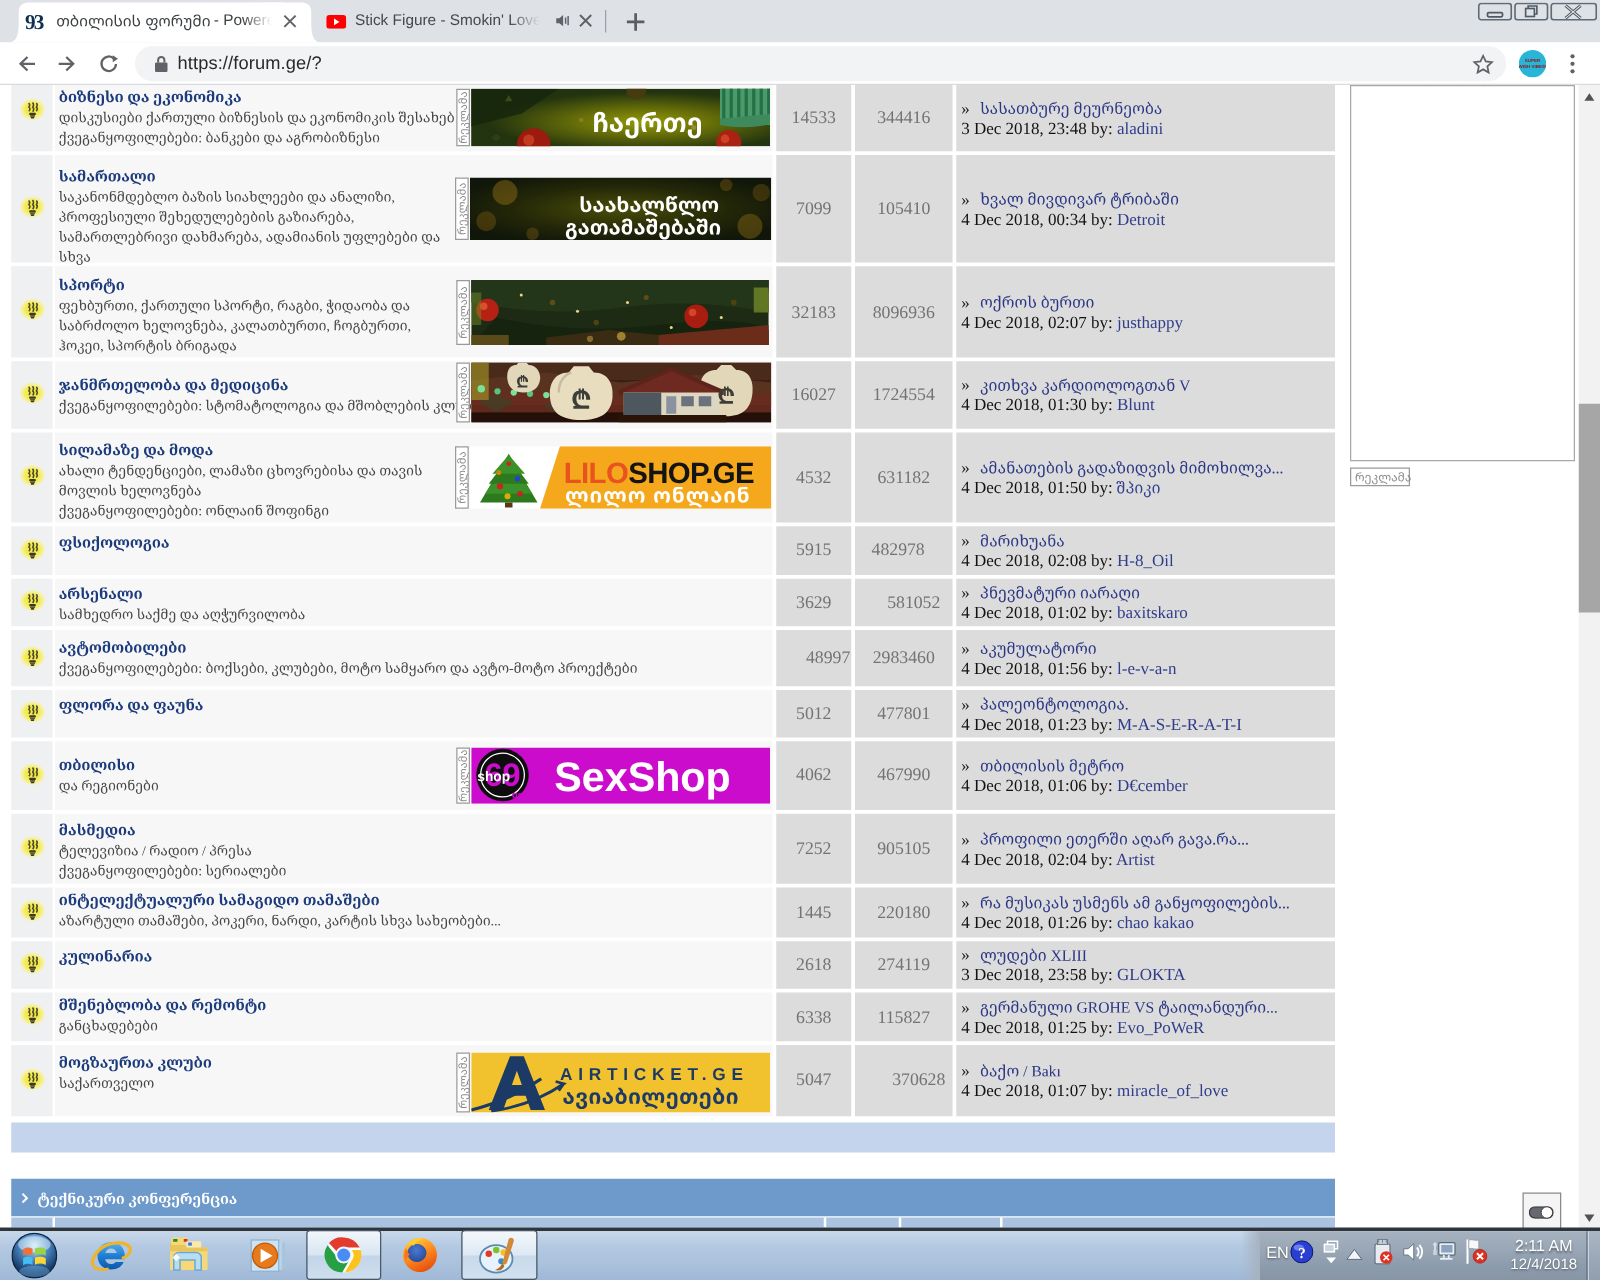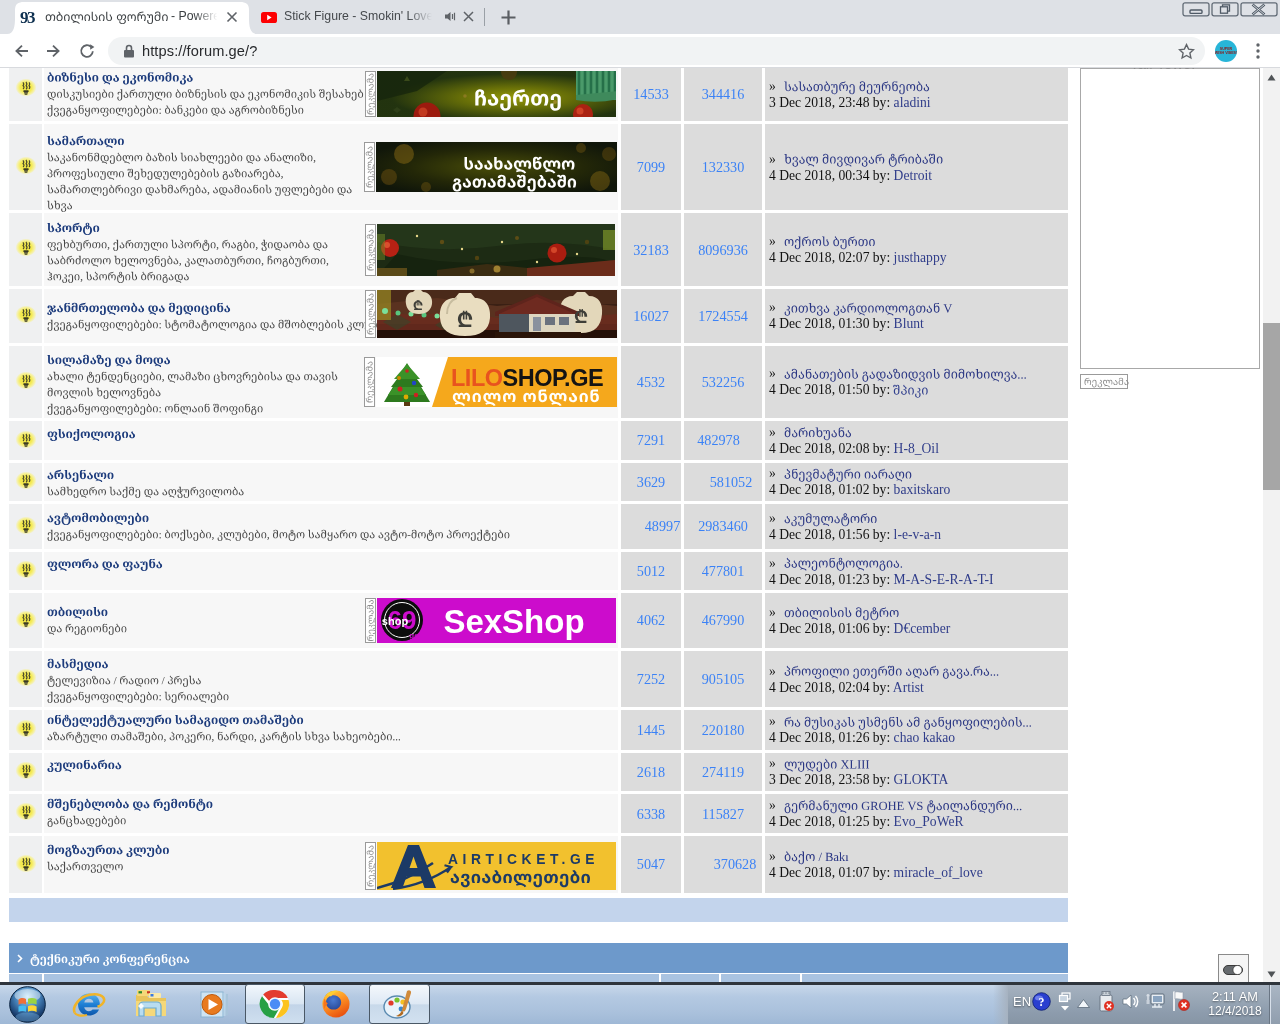--- a/index.html
+++ b/index.html
@@ -1,17 +1,17 @@
 <!DOCTYPE html>
 <html><head><meta charset="utf-8"><title>Forum</title><style>
 html,body{margin:0;padding:0}
 body{width:1280px;height:1024px;overflow:hidden;position:relative;background:#fff;font-family:"Liberation Sans",sans-serif}
 .abs{position:absolute}
 .cell{position:absolute;background:#dcdcdc}
-.num{position:absolute;font-family:"Liberation Serif",serif;font-size:14.2px;color:#3b82f6;text-align:center}
+.num{position:absolute;font-family:"Liberation Serif",serif;font-size:14.2px;color:#737373;text-align:center}
 .date{position:absolute;font-family:"Liberation Serif",serif;font-size:13.6px;color:#121212;white-space:nowrap}
 .date a{color:#303d8a}
 </style></head><body>
 <div class="abs" style="left:0;top:0;width:1280px;height:34px;background:#dee1e6"></div>
 <svg class="abs" style="left:0;top:0" width="270" height="34" viewBox="0 0 270 34">
 <path d="M7 34 C14 34 15 26 15 18 L15 10 C15 4 18 2 24 2 L240 2 C246 2 249 4 249 10 L249 18 C249 26 250 34 257 34 Z" fill="#ffffff"></path>
   </svg>
 <div class="abs" style="left:20px;top:7.5px;width:18px;height:18px;font-family:'Liberation Serif',serif;font-weight:bold;font-size:17px;color:#0e3050;letter-spacing:-1.5px">93</div>
 <div class="abs" style="left:171px;top:9px;width:51px;overflow:hidden;white-space:nowrap;font-size:12.3px;color:#3c4043">- Powered b</div>
 <div class="abs" style="left:195px;top:2px;width:32px;height:30px;background:linear-gradient(to right,rgba(255,255,255,0),#ffffff 70%);z-index:5"></div>
@@ -125,21 +125,21 @@
 <g stroke="#4a4a2e" stroke-width="1.2" fill="none">
 <path d="M8.9 4.4 C10.2 5.7 10.2 6.4 9.1 7.7 C10.4 8.6 10.2 9.7 9.1 11"></path>
 <path d="M12 4 C13.3 5.5 13.3 6.2 12.2 7.7 C13.5 8.8 13.3 9.9 12.2 11.4"></path>
 <path d="M15.1 4.4 C16.2 5.7 16.2 6.4 15.1 7.7 C16.2 8.6 16 9.7 15.1 11"></path>
 </g>
 <rect x="9.4" y="12.2" width="5.2" height="1.8" rx="0.5" fill="#3a3a22"></rect>
 <rect x="10" y="14" width="4" height="1.4" rx="0.5" fill="#5a5a3e"></rect>
 <rect x="10.6" y="15.4" width="2.8" height="1.3" rx="0.5" fill="#3a3a22"></rect>
 </svg>
 <div class="num" style="left:621px;top:159px;width:60px">7099</div>
-<div class="num" style="left:684px;top:159px;width:78px">132330</div>
+<div class="num" style="left:684px;top:159px;width:78px">105410</div>
 <div class="date" style="left:769px;top:152px;color:#222">»</div>
 <div class="date" style="left:769px;top:168px">4 Dec 2018, 00:34 by: <a>Detroit</a></div>
 <div class="cell" style="left:9px;top:213px;width:33px;height:73px;background:#eff0f1"></div>
 <div class="cell" style="left:44px;top:213px;width:574px;height:73px;background:#f7f7f7"></div>
 <div class="cell" style="left:621px;top:213px;width:60px;height:73px"></div>
 <div class="cell" style="left:684px;top:213px;width:78px;height:73px"></div>
 <div class="cell" style="left:765px;top:213px;width:303px;height:73px"></div>
 <svg class="abs" style="left:14px;top:238px" width="24" height="23" viewBox="0 0 24 23">
 <defs>
       <radialGradient id="bg8" cx="50%" cy="50%" r="50%">
@@ -209,21 +209,21 @@
 <g stroke="#4a4a2e" stroke-width="1.2" fill="none">
 <path d="M8.9 4.4 C10.2 5.7 10.2 6.4 9.1 7.7 C10.4 8.6 10.2 9.7 9.1 11"></path>
 <path d="M12 4 C13.3 5.5 13.3 6.2 12.2 7.7 C13.5 8.8 13.3 9.9 12.2 11.4"></path>
 <path d="M15.1 4.4 C16.2 5.7 16.2 6.4 15.1 7.7 C16.2 8.6 16 9.7 15.1 11"></path>
 </g>
 <rect x="9.4" y="12.2" width="5.2" height="1.8" rx="0.5" fill="#3a3a22"></rect>
 <rect x="10" y="14" width="4" height="1.4" rx="0.5" fill="#5a5a3e"></rect>
 <rect x="10.6" y="15.4" width="2.8" height="1.3" rx="0.5" fill="#3a3a22"></rect>
 </svg>
 <div class="num" style="left:621px;top:374px;width:60px">4532</div>
-<div class="num" style="left:684px;top:374px;width:78px">532256</div>
+<div class="num" style="left:684px;top:374px;width:78px">631182</div>
 <div class="date" style="left:769px;top:366px;color:#222">»</div>
 <div class="date" style="left:769px;top:382px">4 Dec 2018, 01:50 by: </div>
 <div class="cell" style="left:9px;top:421px;width:33px;height:39px;background:#eff0f1"></div>
 <div class="cell" style="left:44px;top:421px;width:574px;height:39px;background:#f7f7f7"></div>
 <div class="cell" style="left:621px;top:421px;width:60px;height:39px"></div>
 <div class="cell" style="left:684px;top:421px;width:78px;height:39px"></div>
 <div class="cell" style="left:765px;top:421px;width:303px;height:39px"></div>
 <svg class="abs" style="left:14px;top:430px" width="24" height="23" viewBox="0 0 24 23">
 <defs>
       <radialGradient id="bg8" cx="50%" cy="50%" r="50%">
@@ -236,21 +236,21 @@
 <ellipse cx="12" cy="9.5" rx="10.5" ry="9" fill="url(#bg8)"></ellipse>
 <g stroke="#4a4a2e" stroke-width="1.2" fill="none">
 <path d="M8.9 4.4 C10.2 5.7 10.2 6.4 9.1 7.7 C10.4 8.6 10.2 9.7 9.1 11"></path>
 <path d="M12 4 C13.3 5.5 13.3 6.2 12.2 7.7 C13.5 8.8 13.3 9.9 12.2 11.4"></path>
 <path d="M15.1 4.4 C16.2 5.7 16.2 6.4 15.1 7.7 C16.2 8.6 16 9.7 15.1 11"></path>
 </g>
 <rect x="9.4" y="12.2" width="5.2" height="1.8" rx="0.5" fill="#3a3a22"></rect>
 <rect x="10" y="14" width="4" height="1.4" rx="0.5" fill="#5a5a3e"></rect>
 <rect x="10.6" y="15.4" width="2.8" height="1.3" rx="0.5" fill="#3a3a22"></rect>
 </svg>
-<div class="num" style="left:621px;top:432px;width:60px">7291</div>
+<div class="num" style="left:621px;top:432px;width:60px">5915</div>
 <div class="num" style="left:684px;top:432px;width:69px">482978</div>
 <div class="date" style="left:769px;top:425px;color:#222">»</div>
 <div class="date" style="left:769px;top:441px">4 Dec 2018, 02:08 by: <a>H-8_Oil</a></div>
 <div class="cell" style="left:9px;top:463px;width:33px;height:38px;background:#eff0f1"></div>
 <div class="cell" style="left:44px;top:463px;width:574px;height:38px;background:#f7f7f7"></div>
 <div class="cell" style="left:621px;top:463px;width:60px;height:38px"></div>
 <div class="cell" style="left:684px;top:463px;width:78px;height:38px"></div>
 <div class="cell" style="left:765px;top:463px;width:303px;height:38px"></div>
 <svg class="abs" style="left:14px;top:471px" width="24" height="23" viewBox="0 0 24 23">
 <defs>

